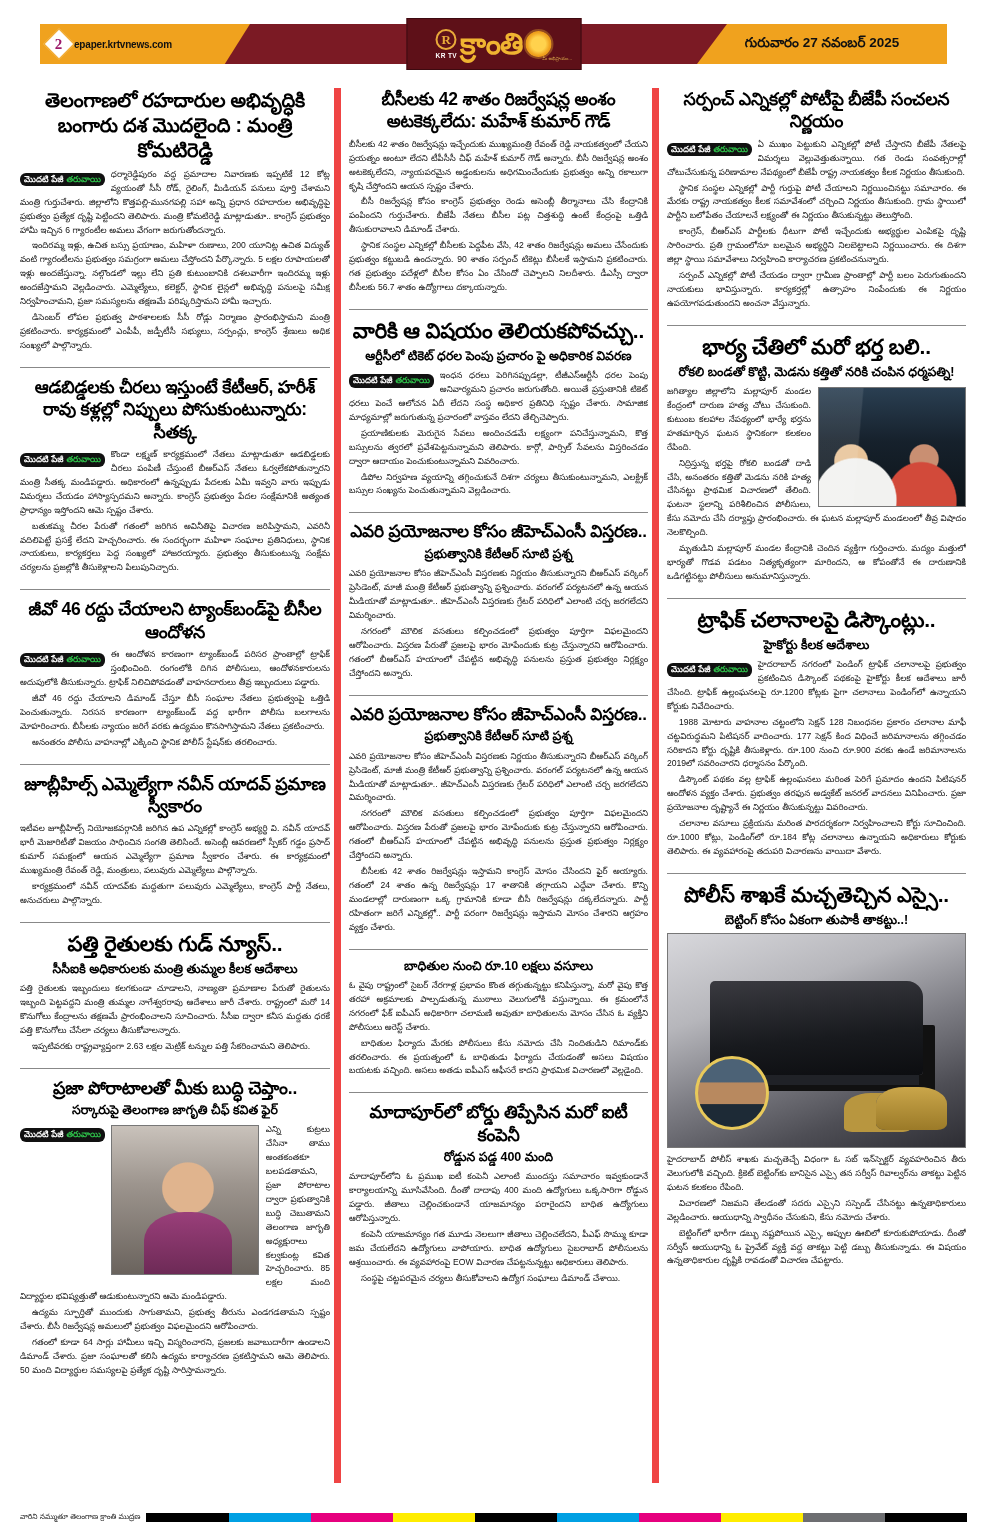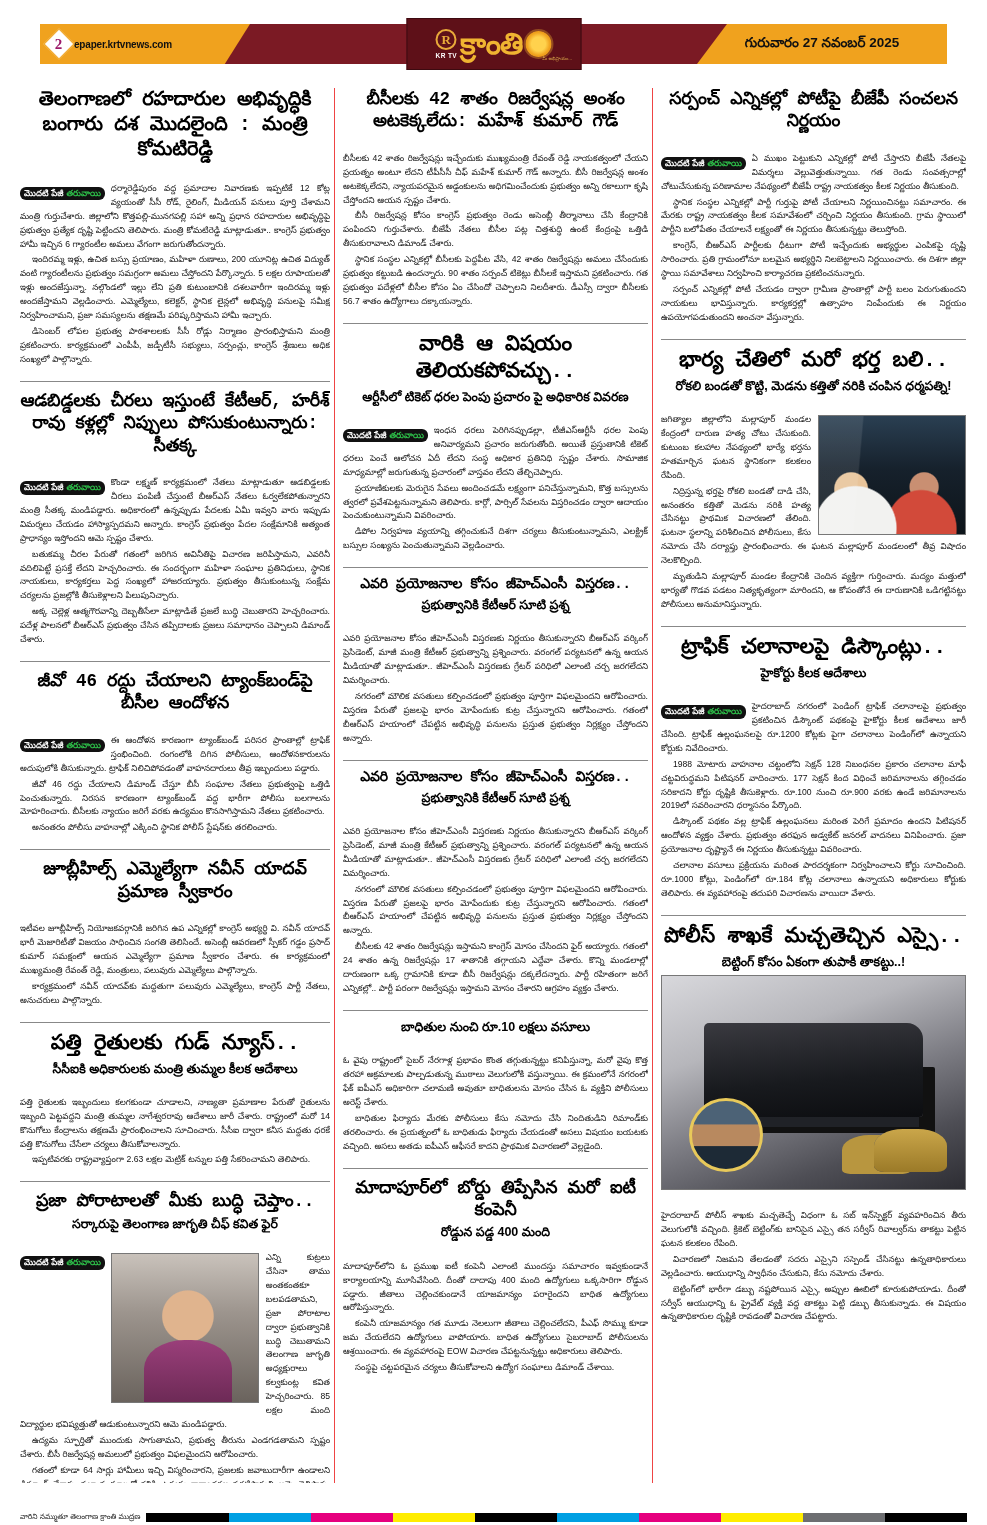--- a/index.html
+++ b/index.html
@@ -67,49 +67,49 @@
     box-shadow:0 0 0 2px rgba(240,180,49,.35);
   }
   .logo-tag { color:#d9a84a; font-size:4.5px; position:absolute; right:8px; bottom:7px; }
 
   
   .cols {
     position:absolute; top:78px; left:20px; width:947px; height:1395px;
     display:grid; grid-template-columns: 310px 310px 310px; column-gap:8px;
   }
   .col { position:relative; overflow:hidden; }
-  .col + .col { border-left:1px solid #ef4444; padding-left:8px; margin-left:-4px;}
+  .col + .col { border-left:7px solid #ef4444; padding-left:8px; margin-left:-4px;}
 
   
   .article { padding-bottom:5px; }
   .rule { border-top:1px solid #888; margin:7px 0 8px 0; }
   .hl {
-    font-family:Liberation Mono, monospace;
+    font-family:Liberation Sans, sans-serif;
     font-weight:bold; color:#000; text-align:center;
     line-height:1.28; letter-spacing:-0.2px;
   }
   .hl.h1 { font-size:19.5px; }
   .hl.h2 { font-size:17.5px; }
-  .hl.h3 { font-size:14px; }
+  .hl.h3 { font-size:17px; }
   .hl.h4 { font-size:21px; }
   .sub {
     font-size:12.5px; font-weight:bold; text-align:center; color:#000;
     margin-top:3px; line-height:1.3;
   }
   .badge {
     display:inline-block; background:#111; padding:2px 4px 3px 4px;
     font-size:8.5px; font-weight:bold; line-height:1; white-space:nowrap;
     margin:5px 6px 2px 0; float:left;border-radius:6px;
   }
   .badge .b1 { color:#ffffff; }
   .badge .b2 { color:#2ec24a; margin-left:3px; }
 
   .body {
     font-size:8.6px; line-height:1.62; color:#111; text-align:justify;
-    margin-top:19px; hyphens:auto; word-spacing:0.3px;
+    margin-top:5px; hyphens:auto; word-spacing:0.3px;
   }
   .body p { margin-bottom:2px; text-indent:12px; }
   .body p.first { text-indent:0; }
 
   
   .photo { width:100%; display:block; border:1px solid #777; }
   .ph-wrap { margin:5px 0 4px 0; }
   .ph-inline { float:right; width:148px; margin:2px 0 4px 7px; }
   .ph-inline-l { float:left; width:148px; margin:2px 7px 4px 0; }
 
@@ -226,21 +226,20 @@
       <div class="rule"></div>
 
       <div class="article">
         <div class="hl h2">ఆడబిడ్డలకు చీరలు ఇస్తుంటే కేటీఆర్, హరీశ్ రావు కళ్లల్లో నిప్పులు పోసుకుంటున్నారు: సీతక్క</div>
         <div class="body">
           <span class="badge">
             <span class="b1">మొదటి పేజీ</span><span class="b2">తరువాయి</span>
           </span>
           <p class="first">కొండా లక్ష్మణ్ కార్యక్రమంలో నేతలు మాట్లాడుతూ ఆడబిడ్డలకు చీరలు పంపిణీ చేస్తుంటే బీఆర్ఎస్ నేతలు ఓర్వలేకపోతున్నారని మంత్రి సీతక్క మండిపడ్డారు. అధికారంలో ఉన్నప్పుడు పేదలకు ఏమీ ఇవ్వని వారు ఇప్పుడు విమర్శలు చేయడం హాస్యాస్పదమని అన్నారు. కాంగ్రెస్ ప్రభుత్వం పేదల సంక్షేమానికి అత్యంత ప్రాధాన్యం ఇస్తోందని ఆమె స్పష్టం చేశారు.</p>
           <p>బతుకమ్మ చీరల పేరుతో గతంలో జరిగిన అవినీతిపై విచారణ జరిపిస్తామని, ఎవరినీ వదిలిపెట్టే ప్రసక్తే లేదని హెచ్చరించారు. ఈ సందర్భంగా మహిళా సంఘాల ప్రతినిధులు, స్థానిక నాయకులు, కార్యకర్తలు పెద్ద సంఖ్యలో హాజరయ్యారు. ప్రభుత్వం తీసుకుంటున్న సంక్షేమ చర్యలను ప్రజల్లోకి తీసుకెళ్లాలని పిలుపునిచ్చారు.</p>
-          <p>అక్క చెల్లెళ్ల ఆత్మగౌరవాన్ని దెబ్బతీసేలా మాట్లాడితే ప్రజలే బుద్ధి చెబుతారని హెచ్చరించారు. పదేళ్ల పాలనలో బీఆర్ఎస్ ప్రభుత్వం చేసిన తప్పిదాలకు ప్రజలు సమాధానం చెప్పాలని డిమాండ్ చేశారు.</p>
         </div>
         <div class="clear"></div>
       </div>
 
       <div class="rule"></div>
 
       <div class="article">
         <div class="hl h2">జీవో 46 రద్దు చేయాలని ట్యాంక్‌బండ్‌పై బీసీల ఆందోళన</div>
         <div class="body">
           <span class="badge">

